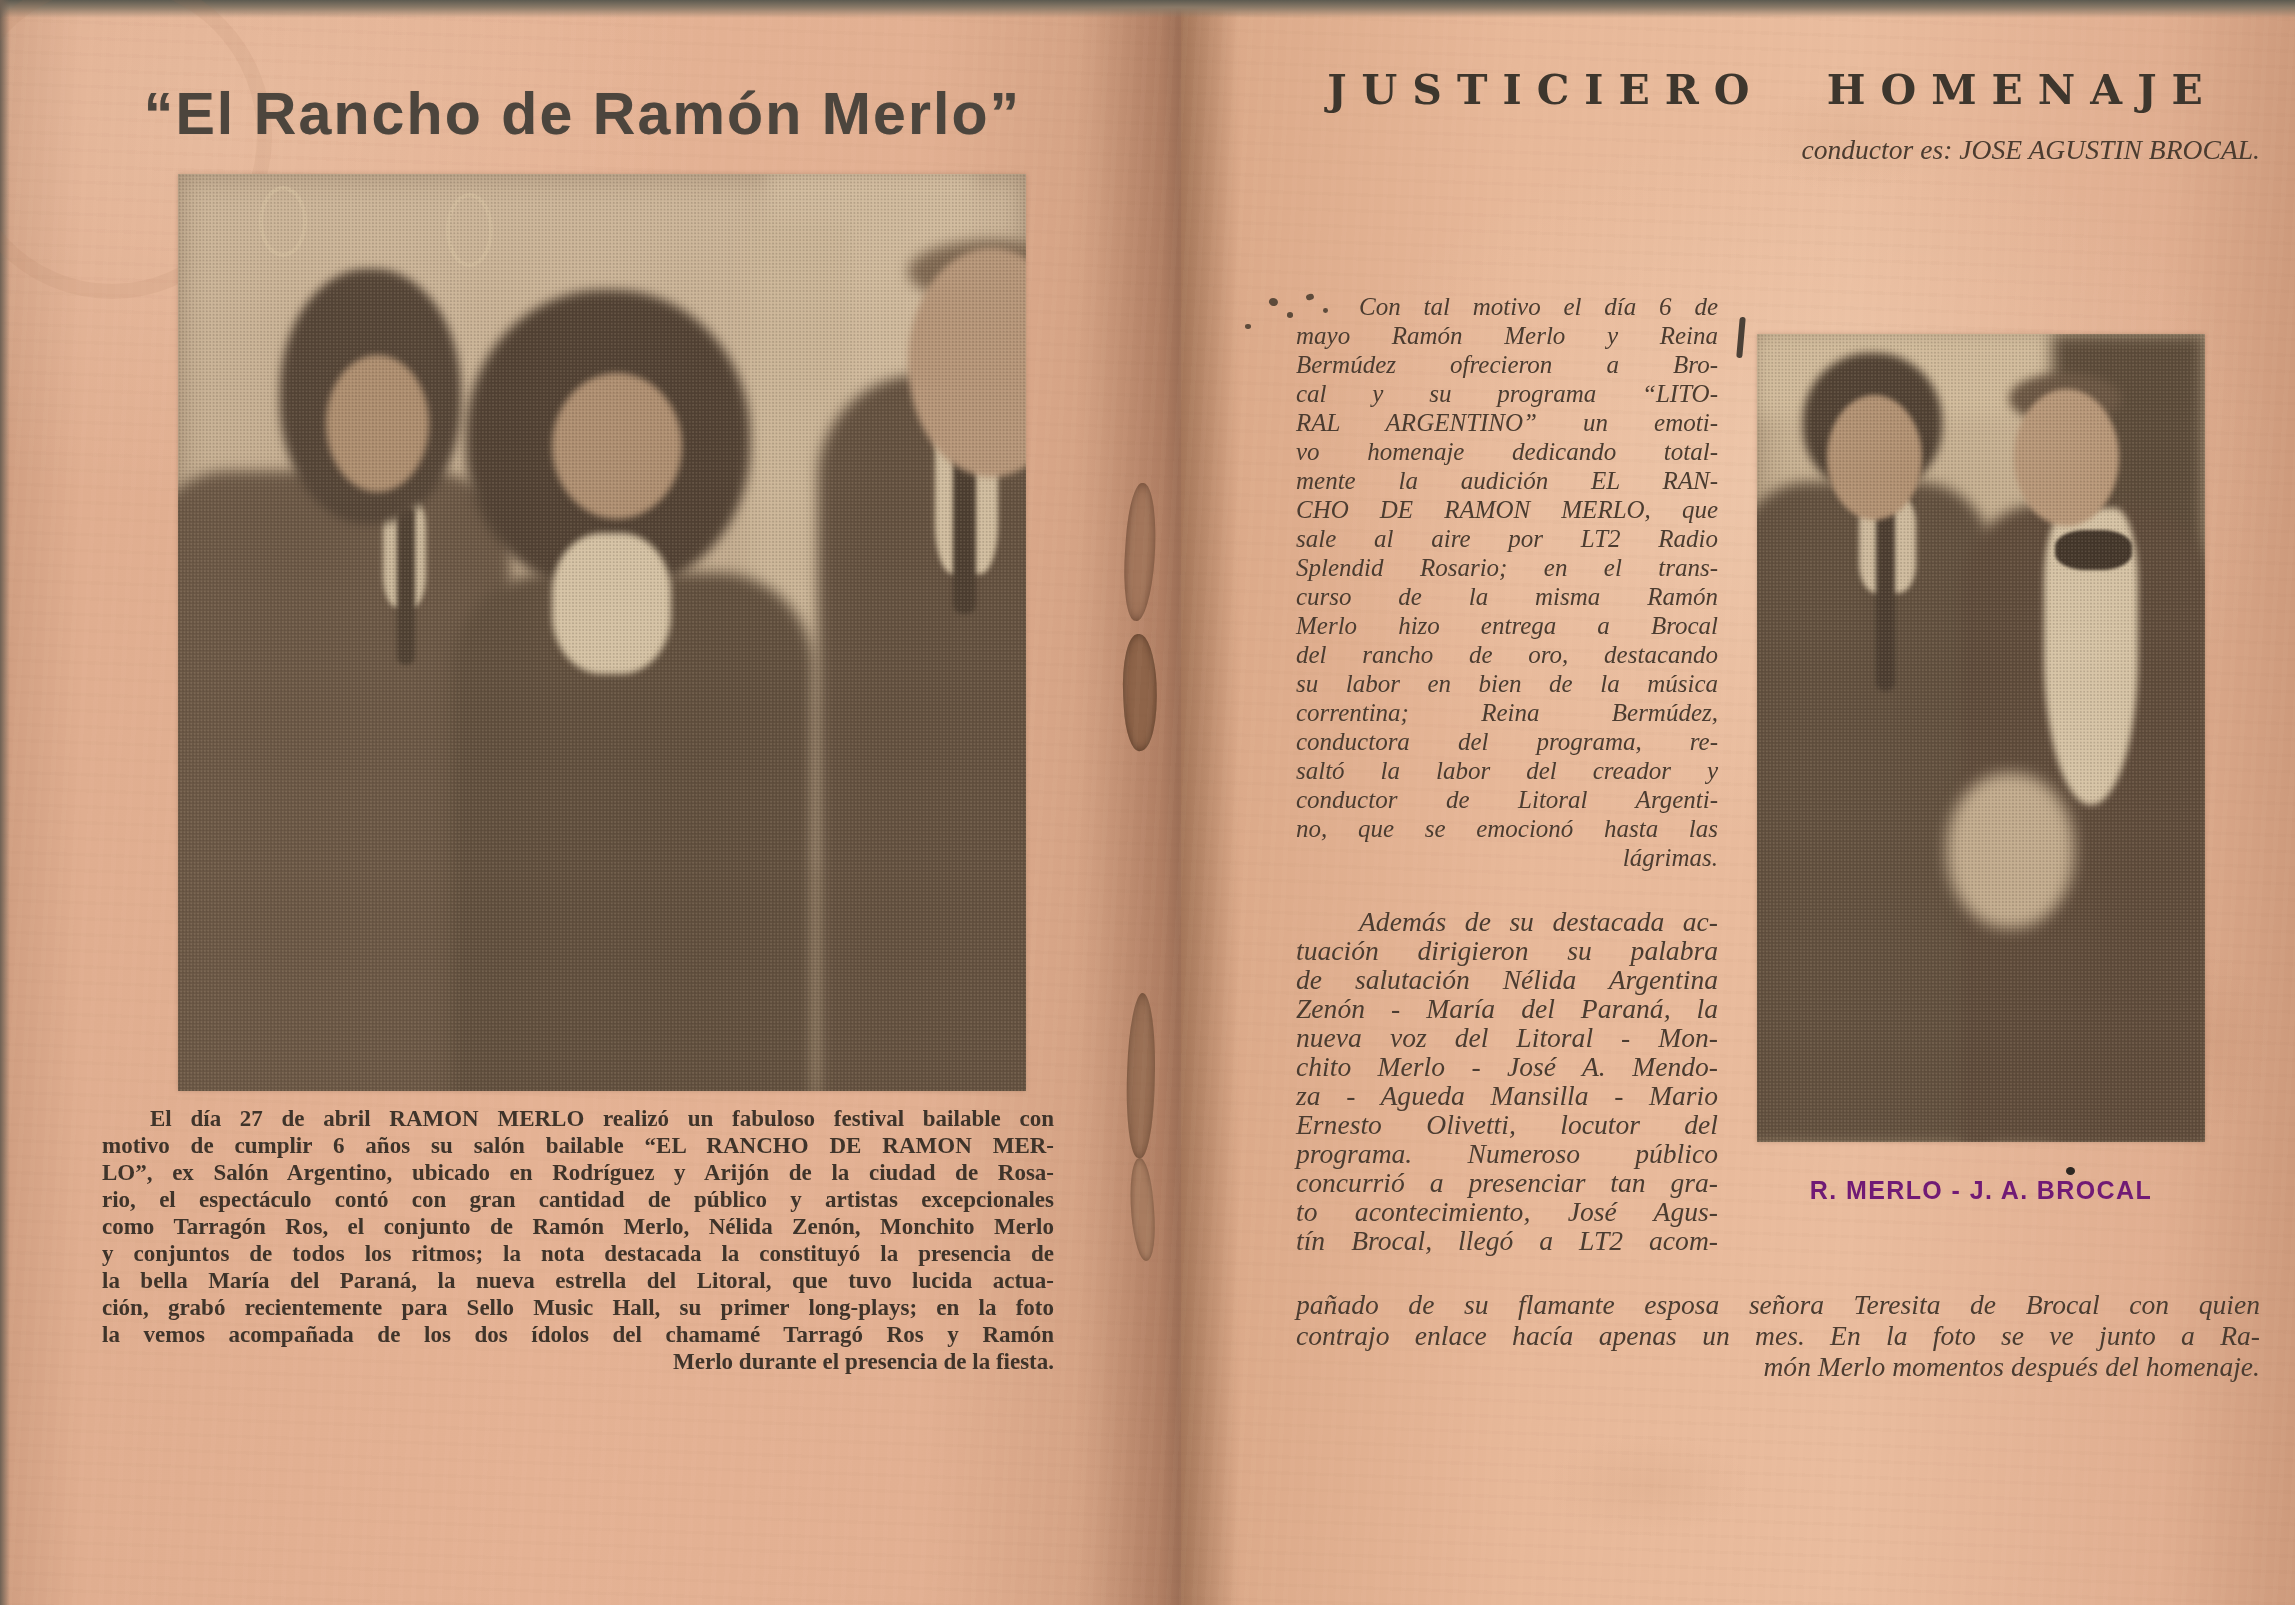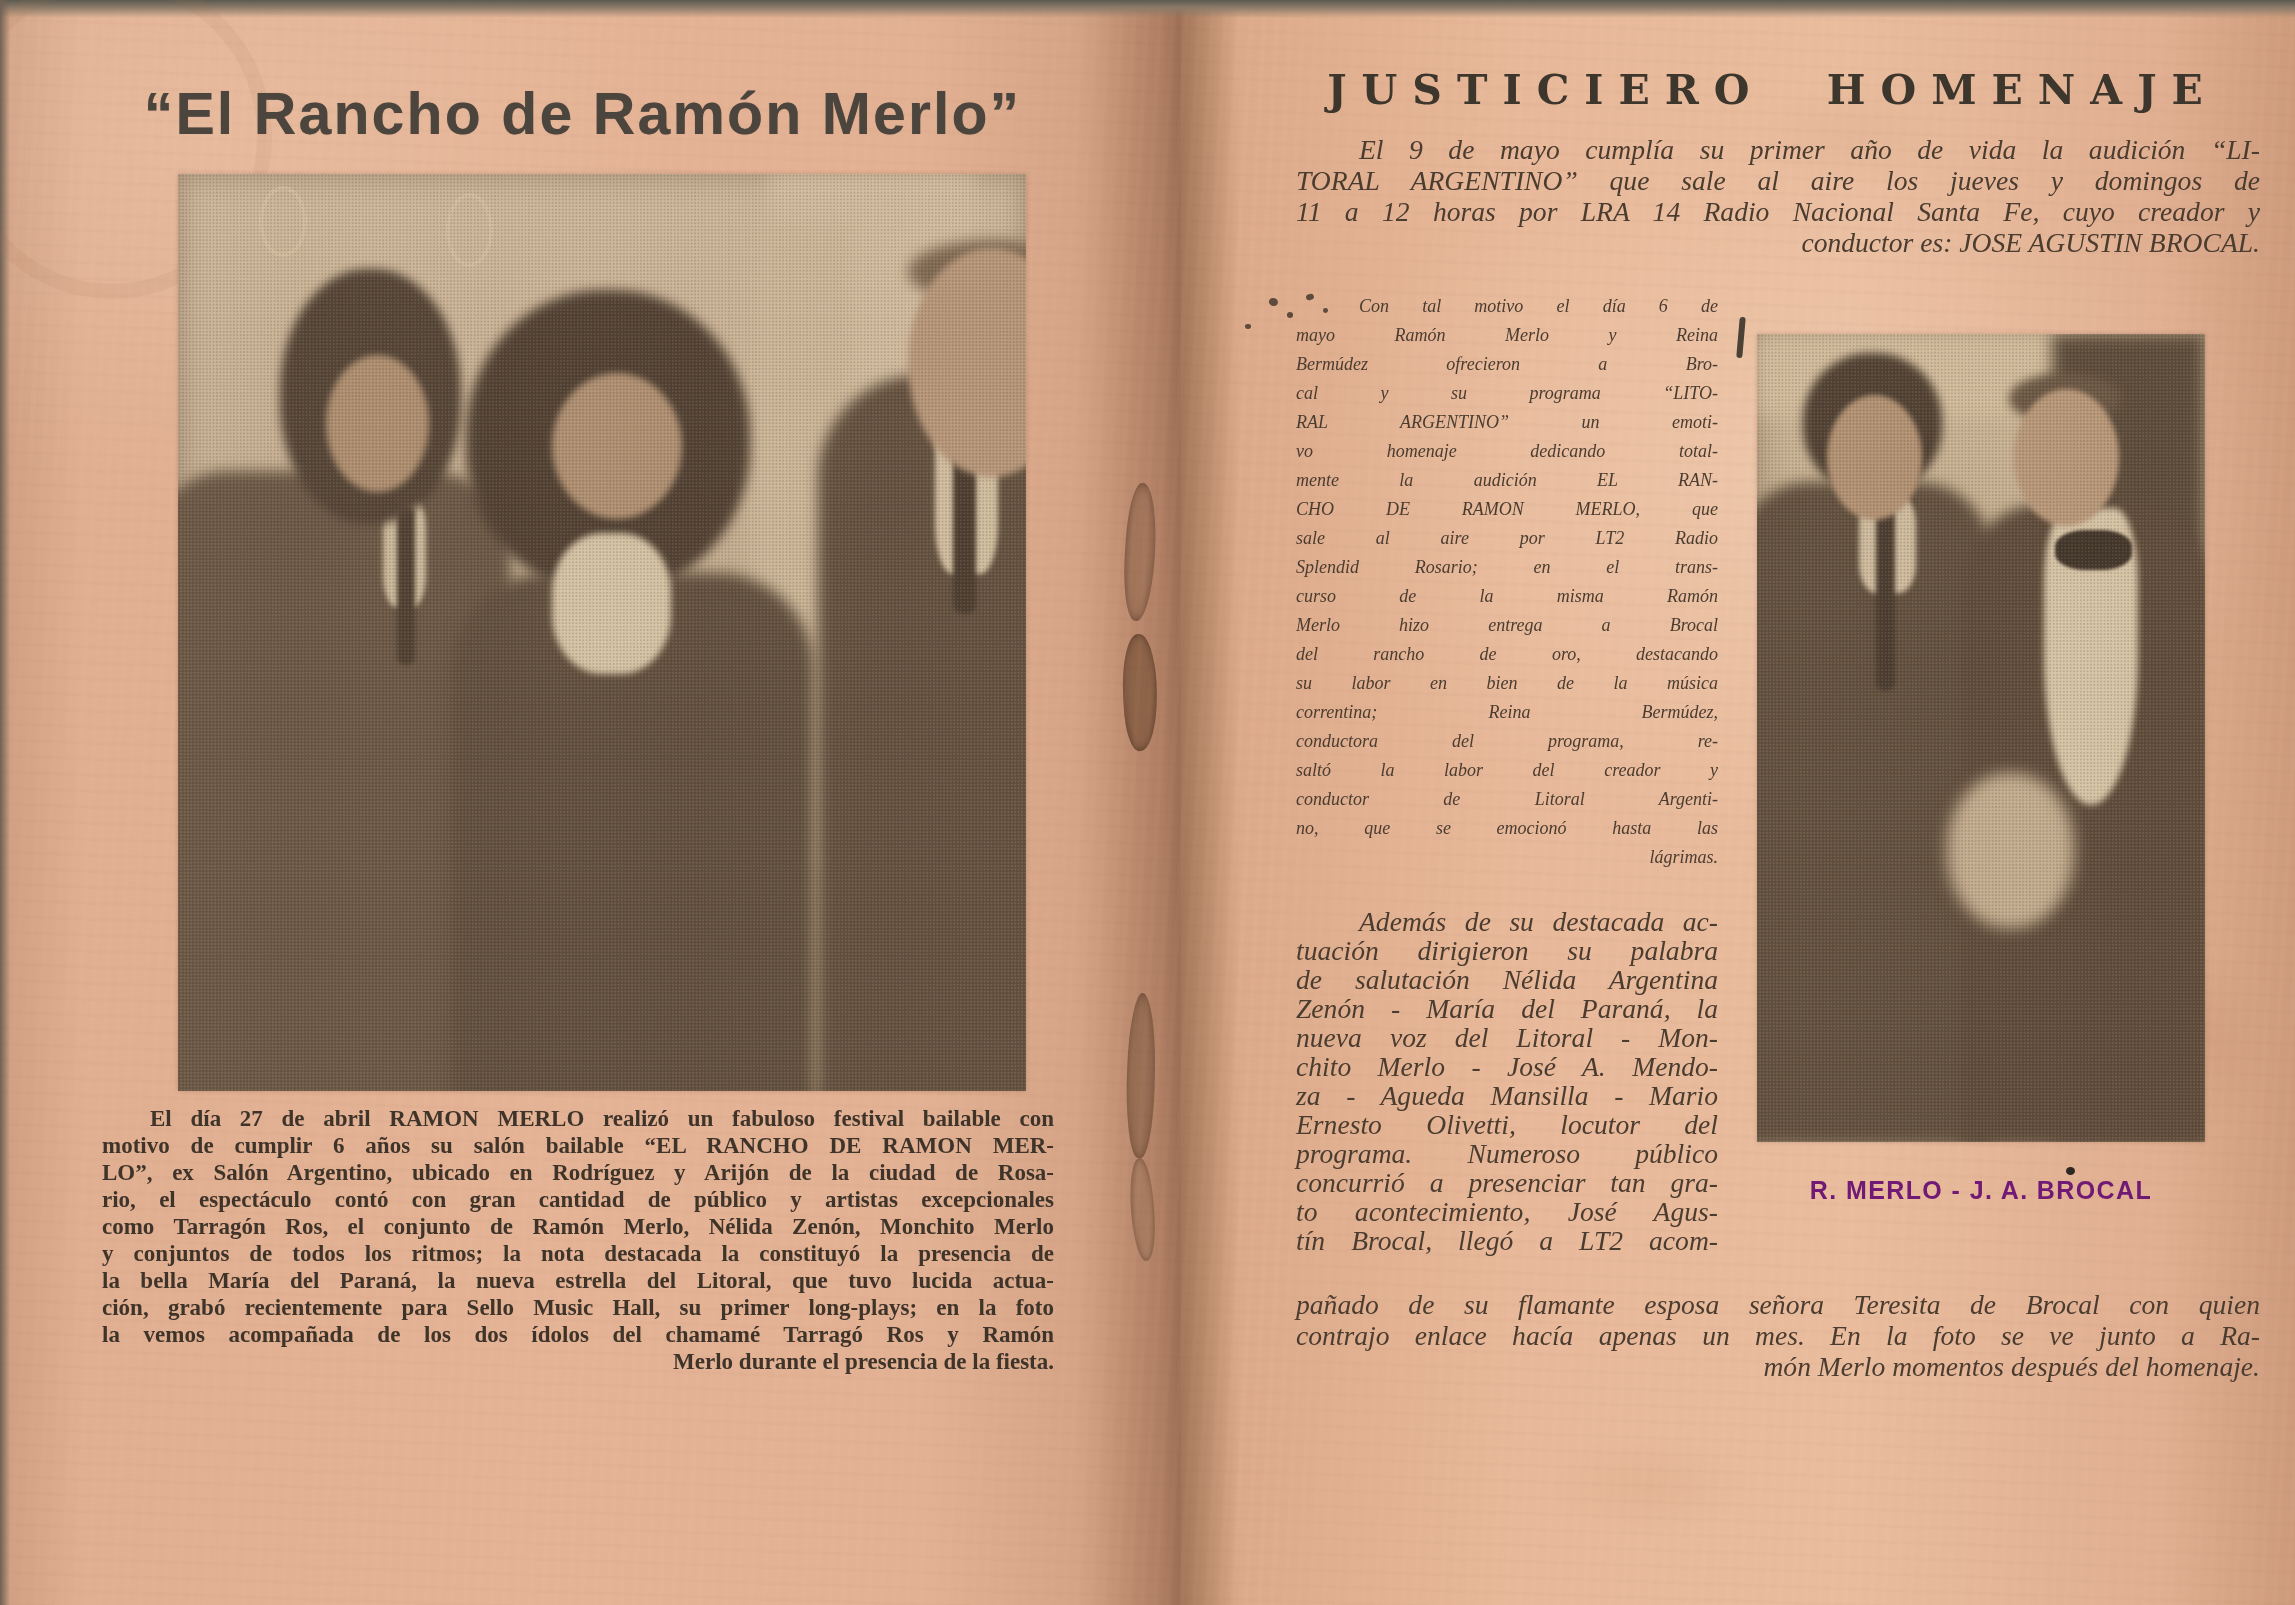--- a/index.html
+++ b/index.html
@@ -67,21 +67,21 @@
   }
   .left-caption .jlines{text-indent:48px;}
   .right-title{
     position:absolute;left:1283px;top:66px;width:979px;text-align:center;
     font-family:"DejaVu Serif", serif;font-weight:700;font-size:41px;
     color:#3d362d;letter-spacing:15px;word-spacing:33px;
   }
   .it{font-style:italic;font-family:"Liberation Serif", serif;color:#4b3c30;}
   .intro{position:absolute;left:1296px;top:134px;width:964px;font-size:27.6px;line-height:31px;}
   .intro .jlines{text-indent:63px;}
-  .colp1{position:absolute;left:1296px;top:292px;width:422px;font-size:18px;line-height:29px;}
+  .colp1{position:absolute;left:1296px;top:292px;width:422px;font-size:25px;line-height:29px;}
   .colp1 .jlines{text-indent:63px;}
   .colp2{position:absolute;left:1296px;top:907px;width:422px;font-size:27.6px;line-height:29px;}
   .colp2 .jlines{text-indent:63px;}
   .bottomp{position:absolute;left:1296px;top:1289px;width:964px;font-size:27.6px;line-height:31px;}
   .rp-caption{
     position:absolute;left:1757px;top:1176px;width:448px;text-align:center;
     font-family:"Liberation Sans", sans-serif;font-weight:700;font-size:25px;
     color:#701a75;letter-spacing:1.4px;
   }
 
@@ -199,23 +199,20 @@
 y conjuntos de todos los ritmos; la nota destacada la constituyó la presencia de
 la bella María del Paraná, la nueva estrella del Litoral, que tuvo lucida actua-
 ción, grabó recientemente para Sello Music Hall, su primer long-plays; en la foto
 la vemos acompañada de los dos ídolos del chamamé Tarragó Ros y Ramón</div>
   <div class="lastline">Merlo durante el presencia de la fiesta.</div>
 </div>
 
 <div class="right-title">JUSTICIERO HOMENAJE</div>
 
 <div class="intro it">
-  <div class="jlines">El 9 de mayo cumplía su primer año de vida la audición “LI-
-TORAL ARGENTINO” que sale al aire los jueves y domingos de
-11 a 12 horas por LRA 14 Radio Nacional Santa Fe, cuyo creador y</div>
   <div class="lastline">conductor es: JOSE AGUSTIN BROCAL.</div>
 </div>
 
 <div class="colp1 it">
   <div class="jlines">Con tal motivo el día 6 de
 mayo Ramón Merlo y Reina
 Bermúdez ofrecieron a Bro-
 cal y su programa “LITO-
 RAL ARGENTINO” un emoti-
 vo homenaje dedicando total-

